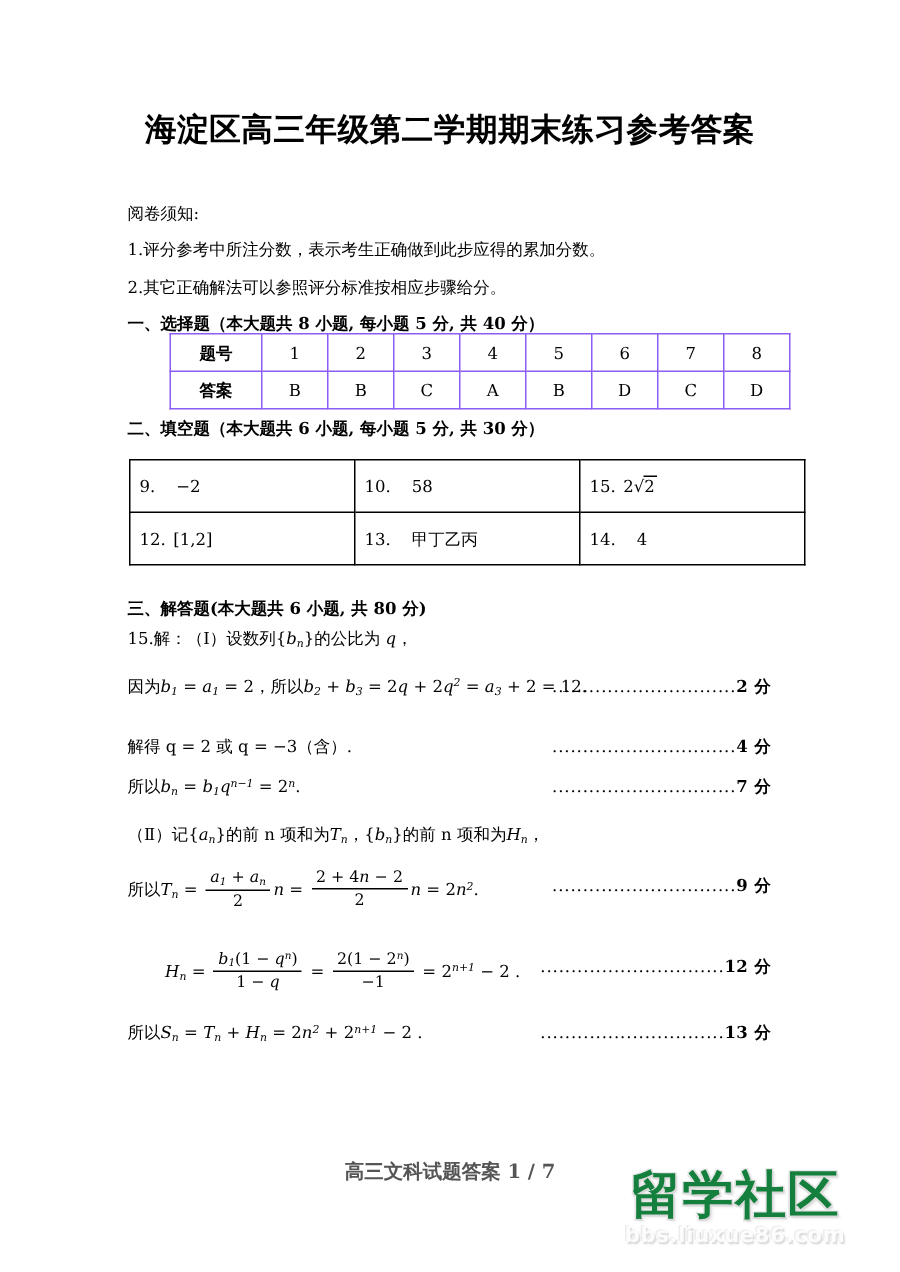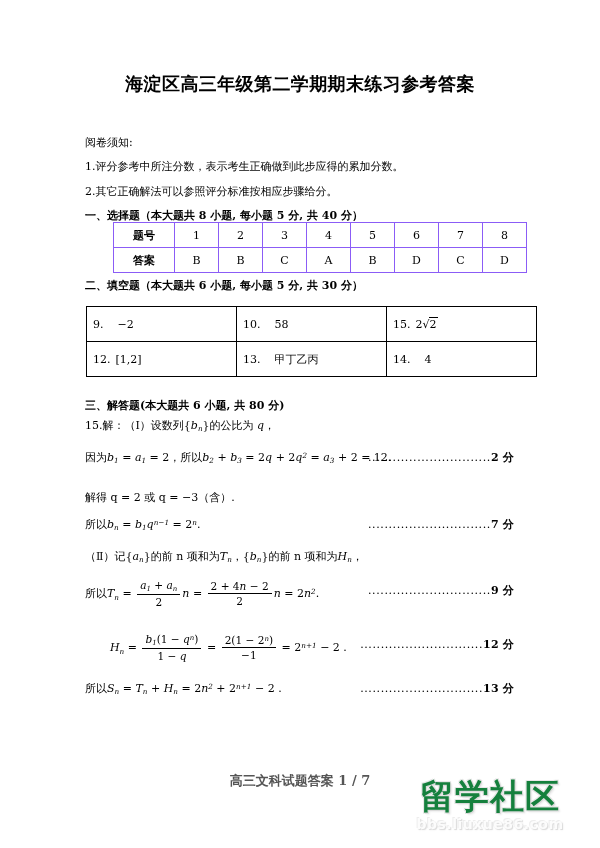--- a/index.html
+++ b/index.html
@@ -22,21 +22,21 @@
     background: #ffffff;
   }
 
   
   .doc-title {
     position: absolute;
     top: 72px;
     left: 0;
     width: 600px;
     text-align: center;
-    font-size: 18px;
+    font-size: 21px;
     font-weight: bold;
     letter-spacing: 0.4px;
     font-family: "DejaVu Serif", "Liberation Serif", serif;
   }
   .subject-line {
     position: absolute;
     top: 107px;
     left: 0;
     width: 600px;
     height: 18px;
@@ -343,20 +343,23 @@
   <div class="sol-line" style="top:450px;">
     <span>因为</span><span class="mi">b</span><sub>1</sub> = <span class="mi">a</span><sub>1</sub> <span>= 2</span><span>，所以</span><span class="mi">b</span><sub>2</sub> + <span class="mi">b</span><sub>3</sub> = 2<span class="mi">q</span> <span>+ 2</span><span class="mi">q</span><sup>2</sup> = <span class="mi">a</span><sub>3</sub> <span>+ 2 = 12.</span>
   </div>
   <div class="leader" style="top:450px;">
     <span class="dots">..............................</span><span class="pts">2 分</span>
   </div>
 
   <div class="sol-line" style="top:490px;">
     <span>解得 q = 2 或 q = −3（含）.</span>
   </div>
+  <div class="leader" style="top:490px;">
+    <span class="dots">..............................</span><span class="pts">4 分</span>
+  </div>
 
   <div class="sol-line" style="top:517px;">
     <span>所以</span><span class="mi">b</span><sub>n</sub> = <span class="mi">b</span><sub>1</sub><span class="mi">q</span><sup>n−1</sup> = 2<sup>n</sup>.
   </div>
   <div class="leader" style="top:517px;">
     <span class="dots">..............................</span><span class="pts">7 分</span>
   </div>
 
   <div class="sol-line" style="top:549px;">
     <span>（Ⅱ）记</span><span class="brace-set">{</span><span class="mi">a</span><sub>n</sub><span class="brace-set">}</span><span>的前 n 项和为</span><span class="mi">T</span><sub>n</sub><span>，</span><span class="brace-set">{</span><span class="mi">b</span><sub>n</sub><span class="brace-set">}</span><span>的前 n 项和为</span><span class="mi">H</span><sub>n</sub>，

